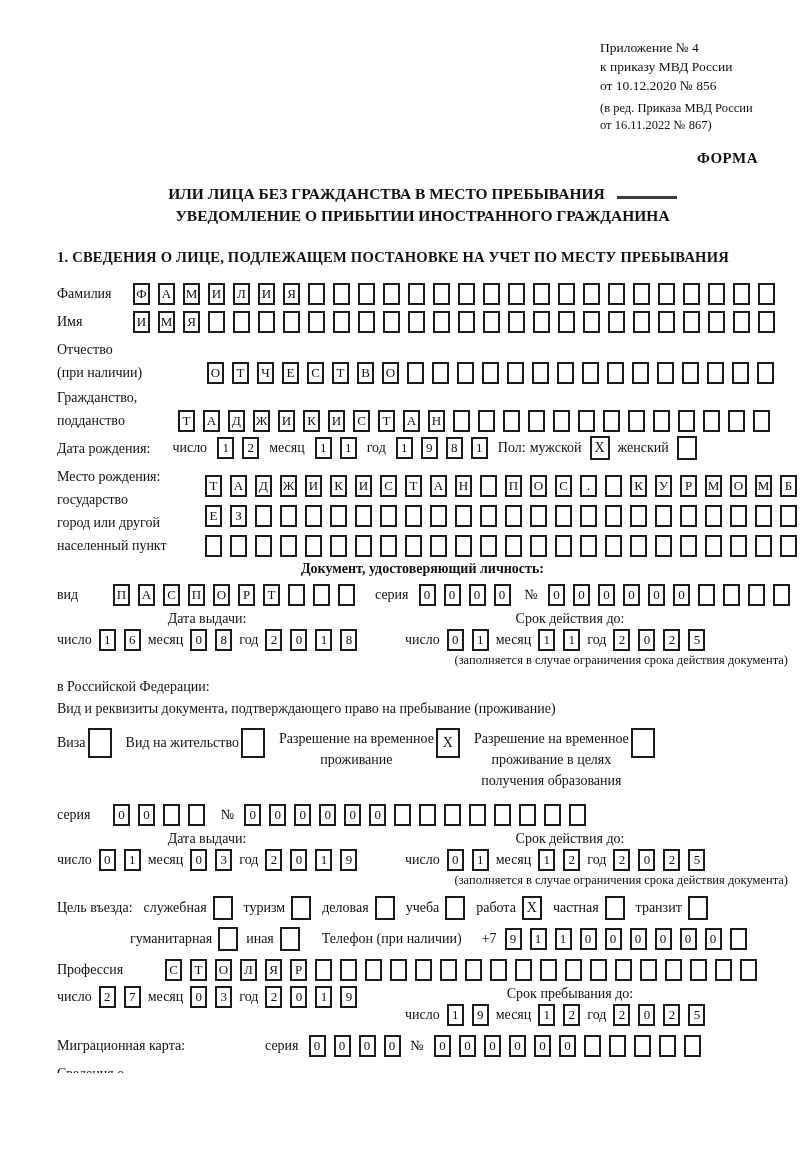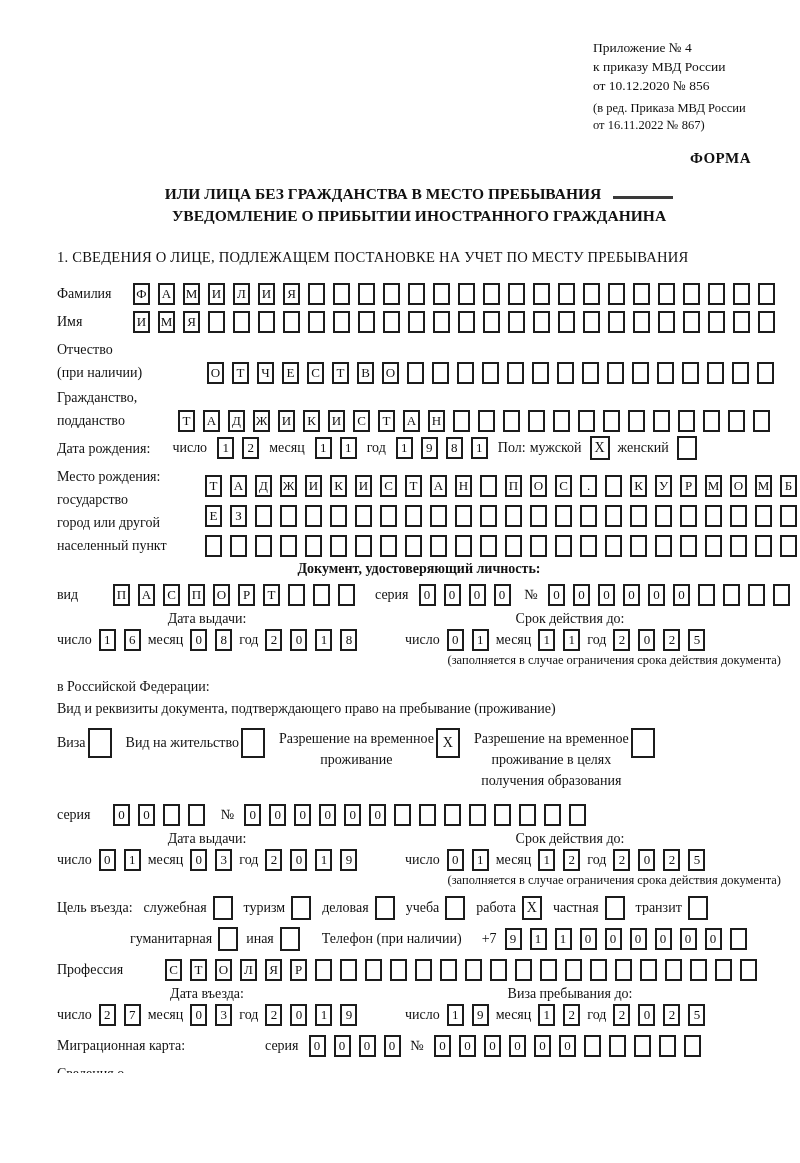--- a/index.html
+++ b/index.html
@@ -1,28 +1,28 @@
 <!DOCTYPE html>
 <html lang="ru"><head>
 <meta charset="utf-8">
 <style>
   html,body{margin:0;padding:0;background:#fff;}
   .page{
     width:800px;height:1073px;box-sizing:border-box;overflow:hidden;
     background:#fff;color:#111;
     font-family:"Liberation Serif","DejaVu Serif",serif;
-    padding:38px 19px 0 57px;position:relative;
+    padding:38px 12px 0 57px;position:relative;
   }
   
   .annex{width:188px;margin-left:auto;margin-right:0;font-size:13.5px;line-height:19px;}
   .annex .amend{font-size:12.5px;line-height:17px;margin-top:5px;}
   .form-label{ text-align:right;padding-right:30px;font-weight:bold;font-size:15px;margin-top:16px;letter-spacing:.5px;}
   .title{text-align:center;font-weight:bold;font-size:15.5px;line-height:22px;margin-top:16px;}
   .tline{display:inline-block;width:60px;border-bottom:3px solid #3a3a3a;margin-left:12px;vertical-align:baseline;}
-  .section-heading{font-weight:normal;font-size:14.6px;margin-top:22px;margin-bottom:16px;letter-spacing:.2px;}
+  .section-heading{font-weight:bold;font-size:14.6px;margin-top:22px;margin-bottom:16px;letter-spacing:.2px;}
   
   .frow{display:flex;align-items:flex-end;margin-bottom:5px;}
   .flabel{font-size:14px;line-height:23px;flex-shrink:0;}
   .cells{display:flex;gap:8px;flex-wrap:nowrap;}
   .cell{
     display:inline-flex;align-items:center;justify-content:center;flex-shrink:0;
     width:17px;height:22px;box-sizing:border-box;border:2px solid #1c1c1c;
     font-size:13px;background:#fff;
   }
   .rowgap{margin-bottom:8px;}
@@ -600,21 +600,20 @@
         <span class="cell"></span>
         <span class="cell"></span>
         <span class="cell"></span>
         <span class="cell"></span>
         <span class="cell"></span>
       </div>
   </div>
 
   <div class="dates-row">
     <div class="dgrp-l">
-      <div class="dhead">Дата въезда:</div>
       <div class="dline">
         <span>число</span>
         <span class="cells">
             <span class="cell">2</span>
             <span class="cell">7</span>
           </span>
         <span>месяц</span>
         <span class="cells">
             <span class="cell">0</span>
             <span class="cell">3</span>
@@ -622,21 +621,21 @@
         <span>год</span>
         <span class="cells">
             <span class="cell">2</span>
             <span class="cell">0</span>
             <span class="cell">1</span>
             <span class="cell">9</span>
           </span>
       </div>
     </div>
     <div class="dgrp-r">
-      <div class="dhead">Виза пребывания до:</div>
+      <div class="dhead">Срок пребывания до:</div>
       <div class="dline">
         <span>число</span>
         <span class="cells">
             <span class="cell">1</span>
             <span class="cell">9</span>
           </span>
         <span>месяц</span>
         <span class="cells">
             <span class="cell">1</span>
             <span class="cell">2</span>

